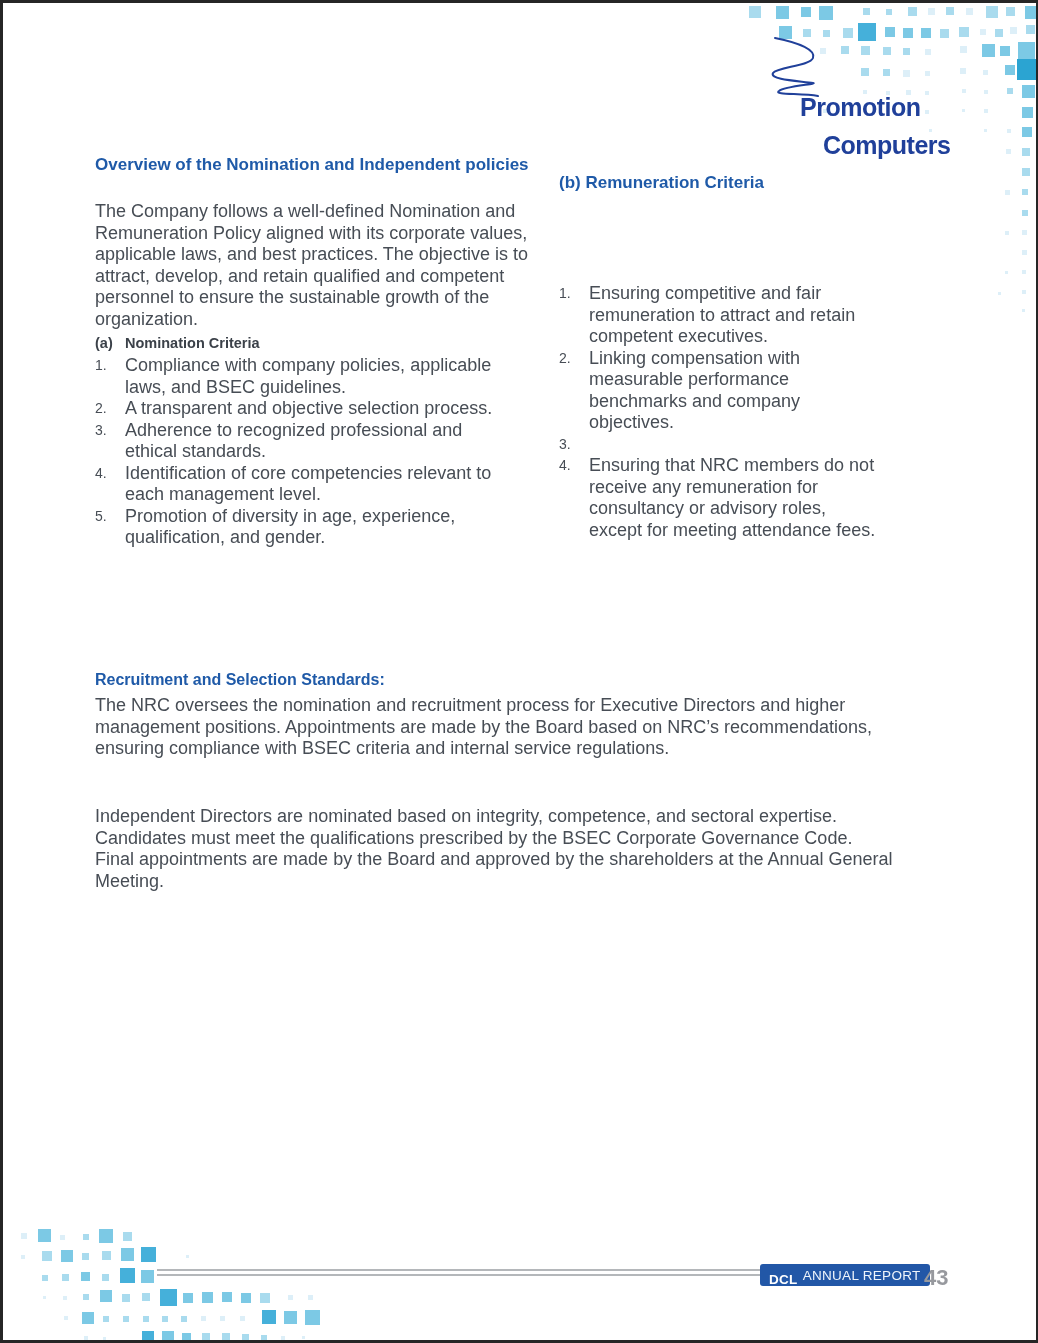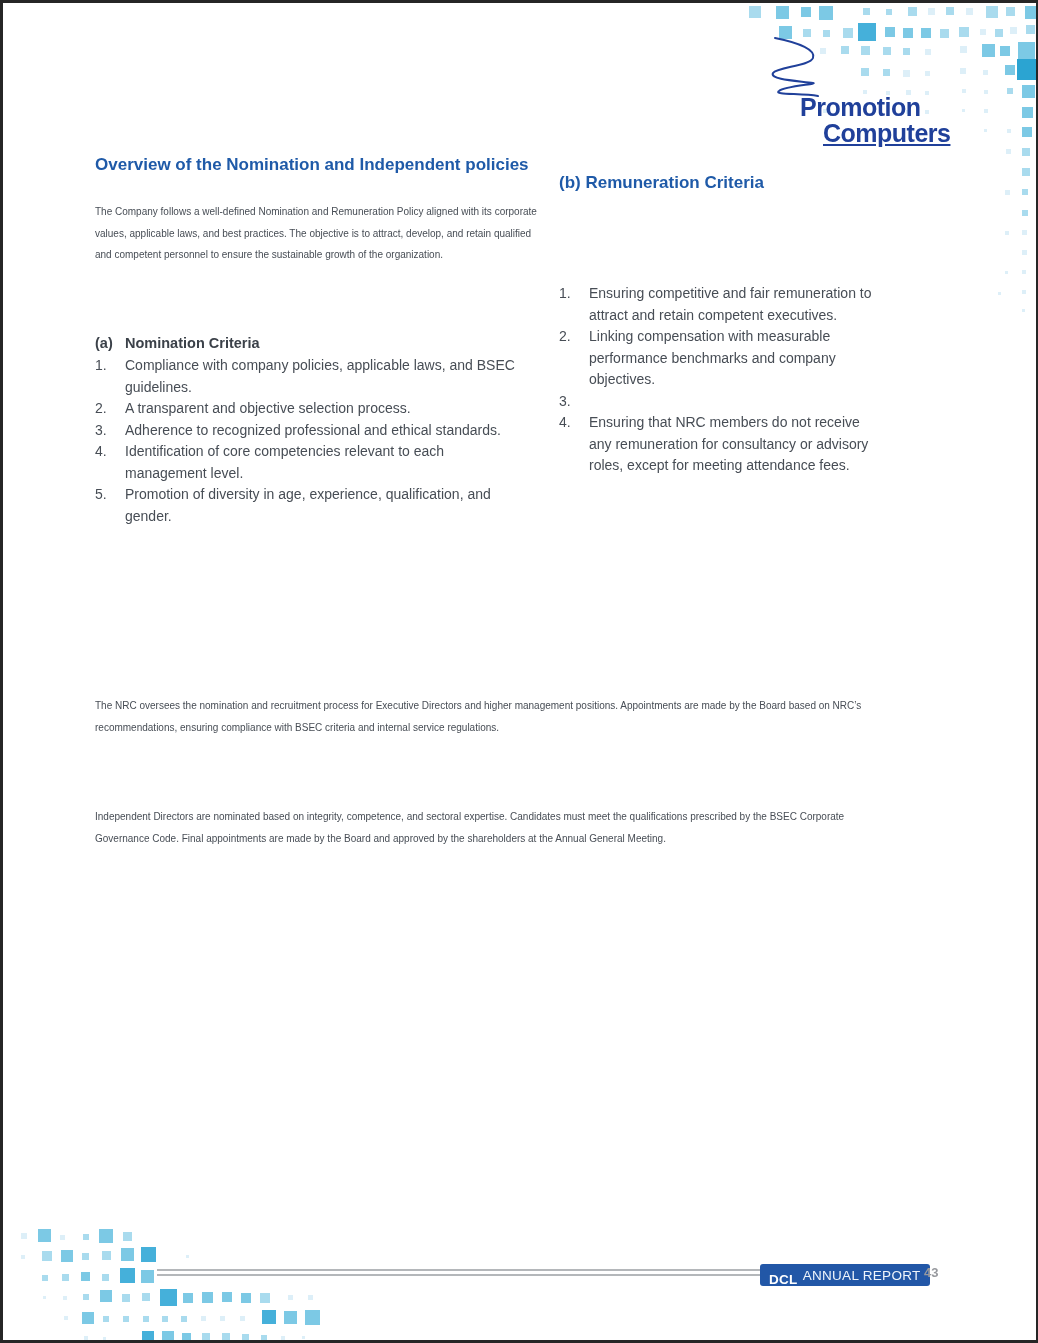--- a/index.html
+++ b/index.html
@@ -21,53 +21,52 @@
   .sq { position: absolute; }
 
   
   .logo-squiggle { position: absolute; left: 752px; top: 28px; }
   .logo-line1 {
     position: absolute; left: 797px; top: 90px;
     font-size: 25px; font-weight: bold; letter-spacing: -0.5px;
     color: var(--logo-blue);
   }
   .logo-line2 {
-    position: absolute; left: 820px; top: 116px;
+    position: absolute; left: 820px; top: 128px;
     font-size: 25px; font-weight: bold; letter-spacing: -0.5px;
     color: var(--logo-blue);
-    text-decoration: underline;
   }
 
   
   .col-heading {
     position: absolute;
     font-size: 17px; font-weight: bold; line-height: 23px;
     color: var(--heading-blue);
   }
   .body-text {
     position: absolute;
-    font-size: 10px; line-height: 21.5px;
+    font-size: 18px; line-height: 21.5px;
     color: var(--body-color);
   }
   .list-title {
     position: absolute;
     font-size: 14.5px; font-weight: bold; line-height: 21px;
     color: var(--dark-title);
     display: flex;
   }
   .list-title .marker { width: 30px; }
 
   .num-list { position: absolute; }
   .num-item { display: flex; }
   .num-item .num {
     width: 30px; flex: 0 0 30px;
     font-size: 14px; line-height: 21.5px; color: var(--body-color);
   }
   .num-item .txt {
-    font-size: 14px; line-height: 21.5px; color: var(--body-color);
+    font-size: 18px; line-height: 21.5px; color: var(--body-color);
   }
 
   .section-heading {
     position: absolute;
     font-size: 16px; font-weight: bold; line-height: 22px;
     color: var(--heading-blue);
   }
 
   
   .footer-rule {
@@ -85,21 +84,21 @@
     padding: 0 9px;
     color: #ffffff;
     font-size: 13.5px;
     white-space: nowrap;
   }
   .footer-badge .dcl { font-weight: bold; margin-right: 5px; letter-spacing: 0.3px; margin-top: 9px; }
   .footer-badge .rest { font-weight: 500; color: #eef4fb; letter-spacing: 0.3px; }
   .footer-page-num {
     position: absolute;
     left: 921px; top: 1262px;
-    font-size: 13px; font-weight: bold;
+    font-size: 22px; font-weight: bold;
     color: var(--pagenum-gray);
   }
 </style>
 </head>
 <body>
 
 <div class="page" style="--heading-blue: #1f5aa8; --logo-blue: #20409a; --body-color: #474d55; --dark-title: #3b4149; --badge-blue: #2257a7; --pagenum-gray: #97999e;">
 
   <div id="deco-tr">
       <div class="sq" style="left: 746px; top: 3px; width: 12px; height: 12px; background: rgb(169, 219, 238);"></div>
@@ -293,20 +292,21 @@
     </div>
     <div class="num-item">
       <span class="num">3.</span>
     </div>
     <div class="num-item">
       <span class="num">4.</span>
       <span class="txt" style="width:290px;">Ensuring that NRC members do not receive any remuneration for consultancy or advisory roles, except for meeting attendance fees.</span>
     </div>
   </div>
 
+  <div class="section-heading" style="left:92px; top:666px; width:500px;">Recruitment and Selection Standards:</div>
   <div class="body-text" style="left:92px; top:692px; width:800px;">The NRC oversees the nomination and recruitment process for Executive Directors and higher management positions. Appointments are made by the Board based on NRC’s recommendations, ensuring compliance with BSEC criteria and internal service regulations.</div>
 
   <div class="body-text" style="left:92px; top:803px; width:800px;">Independent Directors are nominated based on integrity, competence, and sectoral expertise. Candidates must meet the qualifications prescribed by the BSEC Corporate Governance Code. Final appointments are made by the Board and approved by the shareholders at the Annual General Meeting.</div>
 
   <div class="footer-rule"></div>
   <div class="footer-badge">
     <span class="dcl">DCL</span>
     <span class="rest">ANNUAL REPORT</span>
   </div>
   <div class="footer-page-num">43</div>

